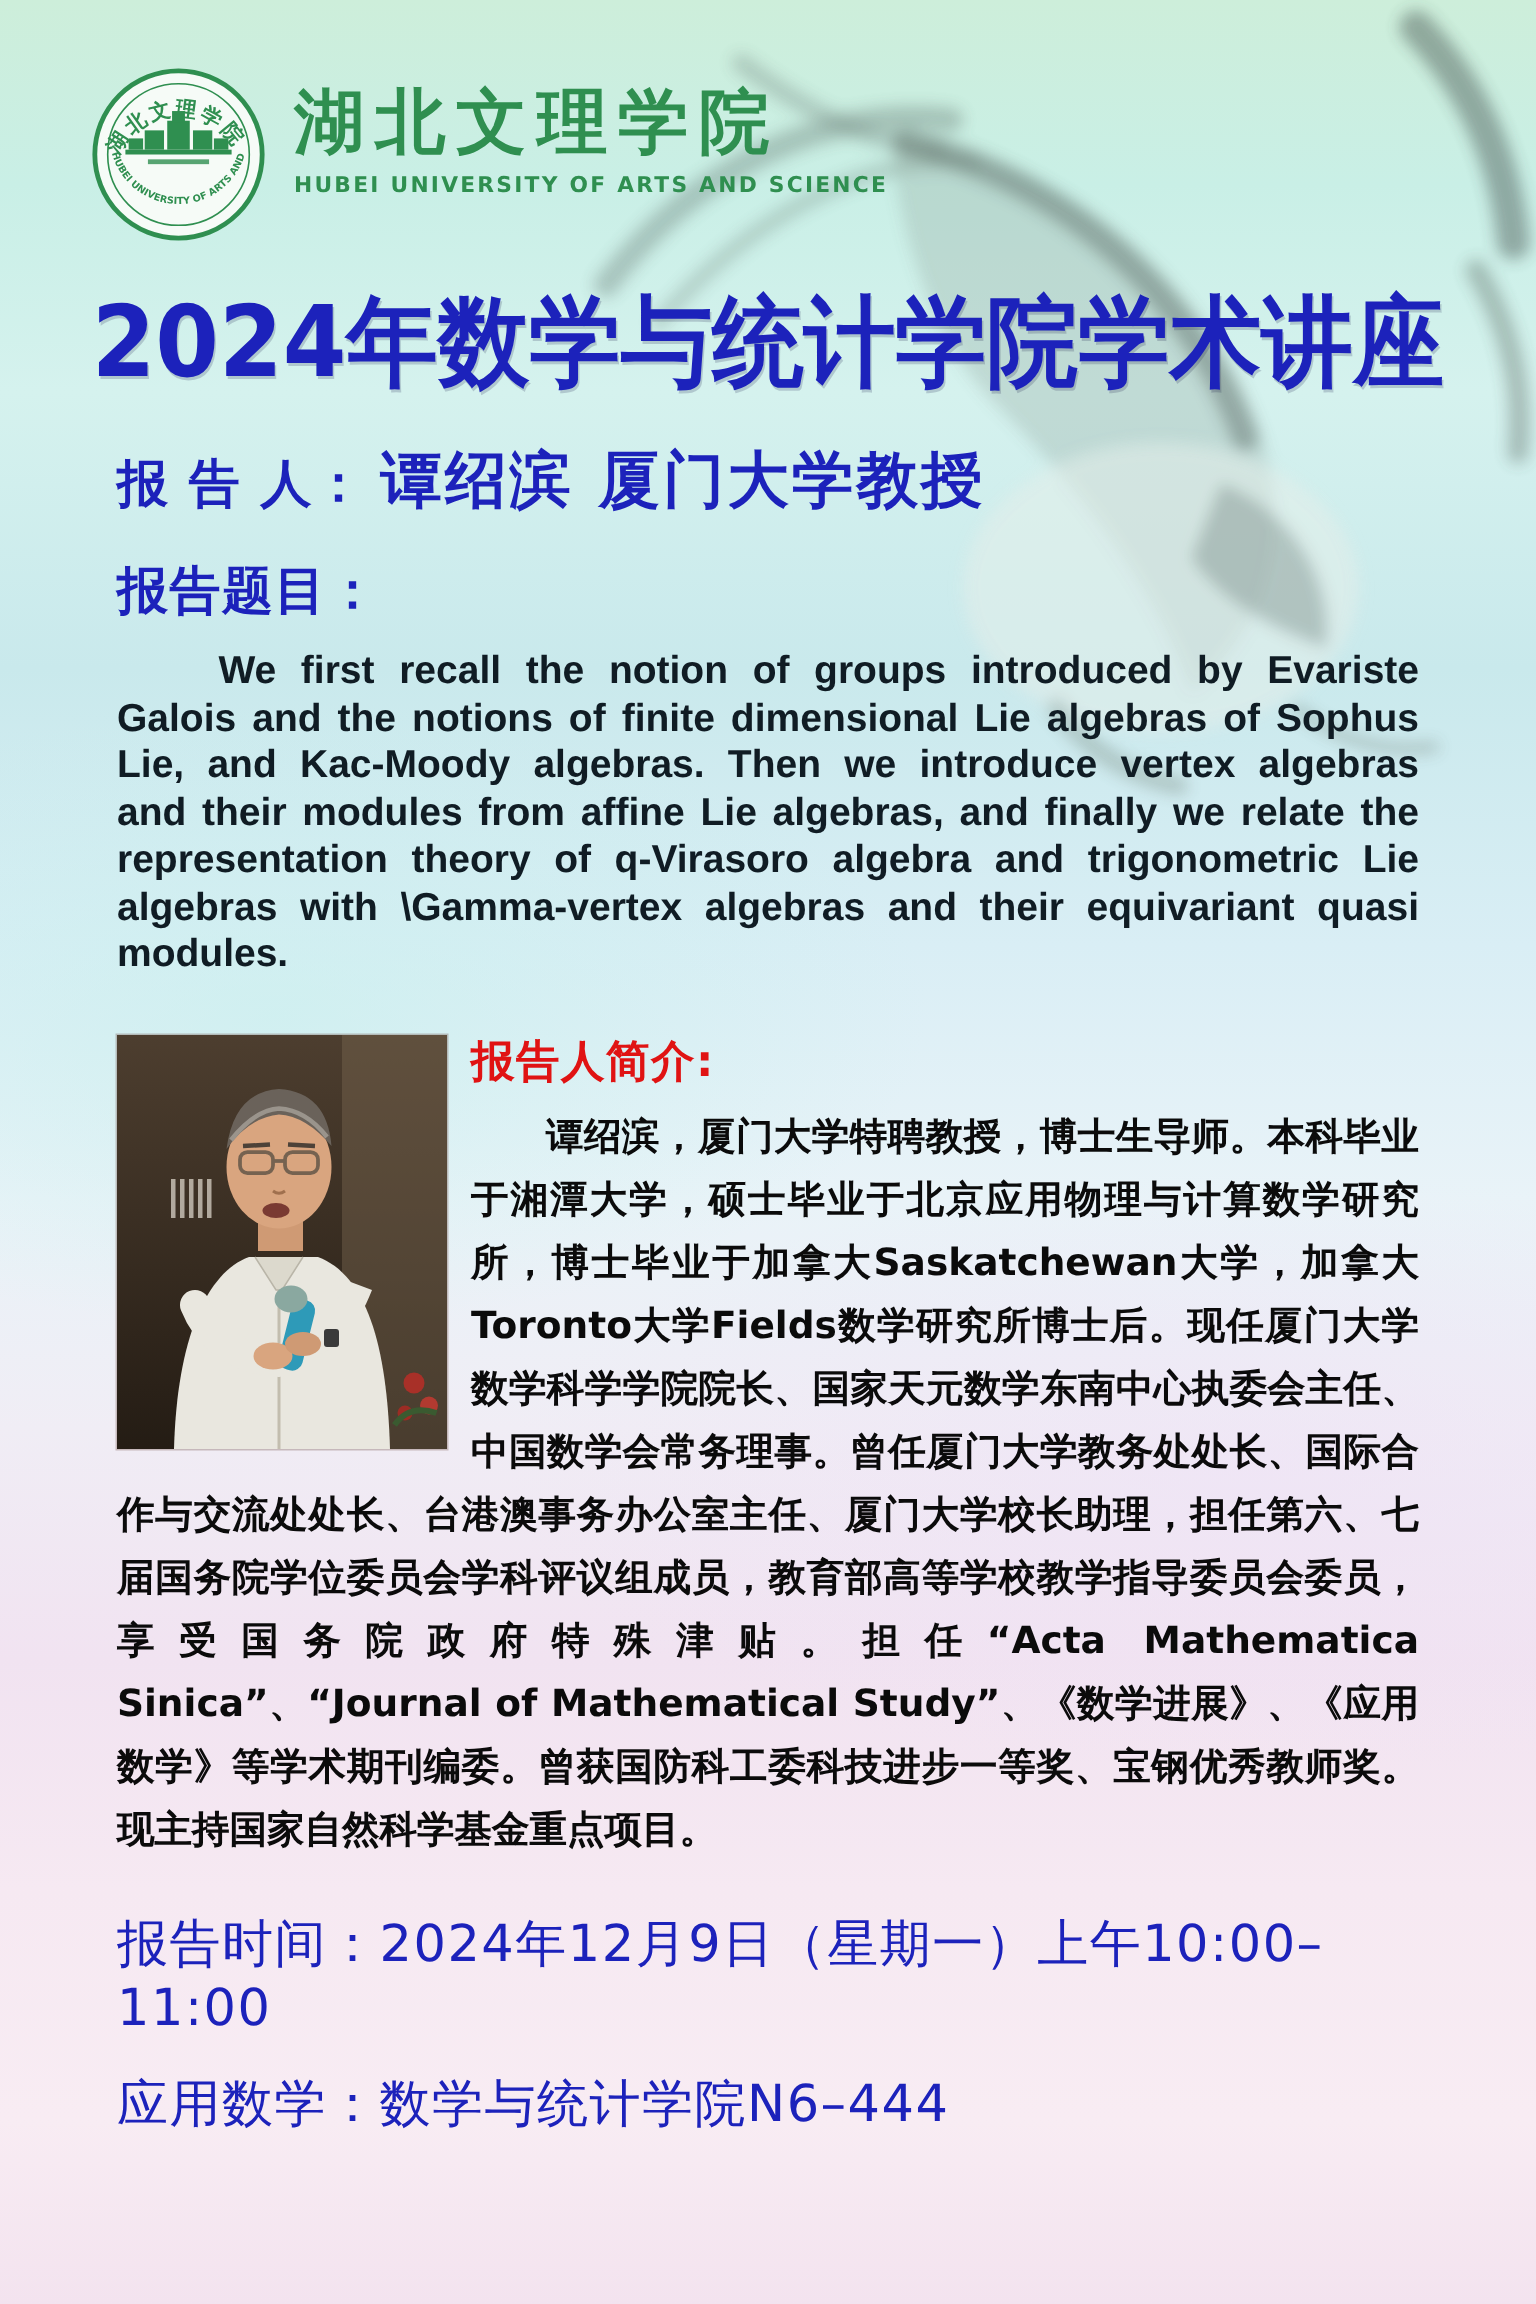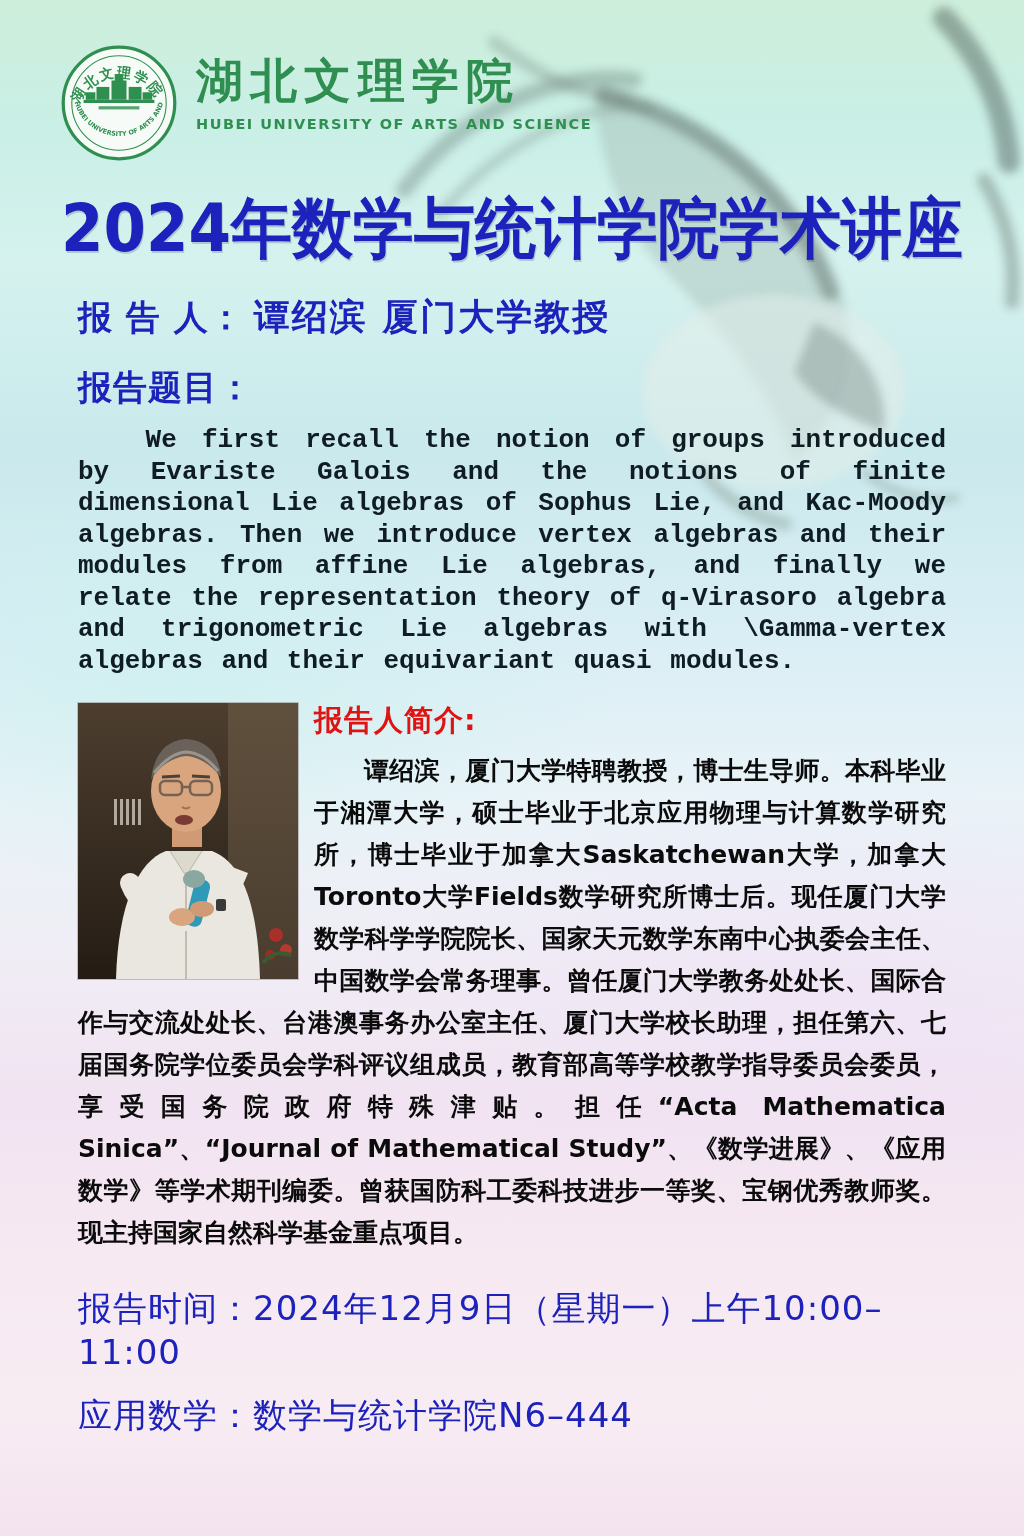--- a/index.html
+++ b/index.html
@@ -32,27 +32,27 @@
     position:relative;z-index:2;margin:26px 36px 0;text-align:center;
     font-size:61px;font-weight:900;color:var(--title-blue);
     letter-spacing:0;text-shadow:1px 2px 0 rgba(10,10,60,.18);
     transform:scaleY(1.08);
   }
   .content{position:relative;z-index:2;padding:0 78px;}
   .field{margin-top:23px;font-weight:bold;color:var(--title-blue);}
   .field.first{margin-top:36px;}
   .f-label{font-size:34px;letter-spacing:1px;}
   .value-en{font-family:"Liberation Serif",serif;font-size:31.5px;margin-left:4px;}
-  .value-cn{font-size:36px;margin-left:10px;letter-spacing:2px;}
+  .value-cn{font-size:41px;margin-left:10px;letter-spacing:2px;}
   .abstract{
-    margin-top:14px;font-family:Liberation Mono, monospace;font-weight:bold;
+    margin-top:14px;font-family:Liberation Sans, sans-serif;font-weight:bold;
     font-size:26px;line-height:31.5px;color:var(--abstract-ink);
     text-align:justify;text-indent:2.6em;word-spacing:3px;
   }
-  .bio-section{margin-top:20px;}
+  .bio-section{margin-top:32px;}
   .bio-section::after{content:"";display:block;clear:both;}
   .photo{float:left;width:220px;height:276px;margin:6px 16px 6px 0;box-shadow:0 0 0 1px rgba(120,90,80,.35);}
   .bio-heading{font-size:29px;font-weight:bold;color:var(--heading-red);padding-top:4px;letter-spacing:1px;}
   .bio-text{
     margin-top:9px;font-size:25px;line-height:42px;font-weight:bold;
     color:var(--bio-ink);text-align:justify;text-indent:2em;
   }
   .footer{position:relative;z-index:2;padding:0 78px;margin-top:32px;}
   .footer-line{margin-top:21px;font-weight:normal;color:var(--title-blue);font-size:34px;letter-spacing:1px;}
   .footer-line:first-child{margin-top:0;}

